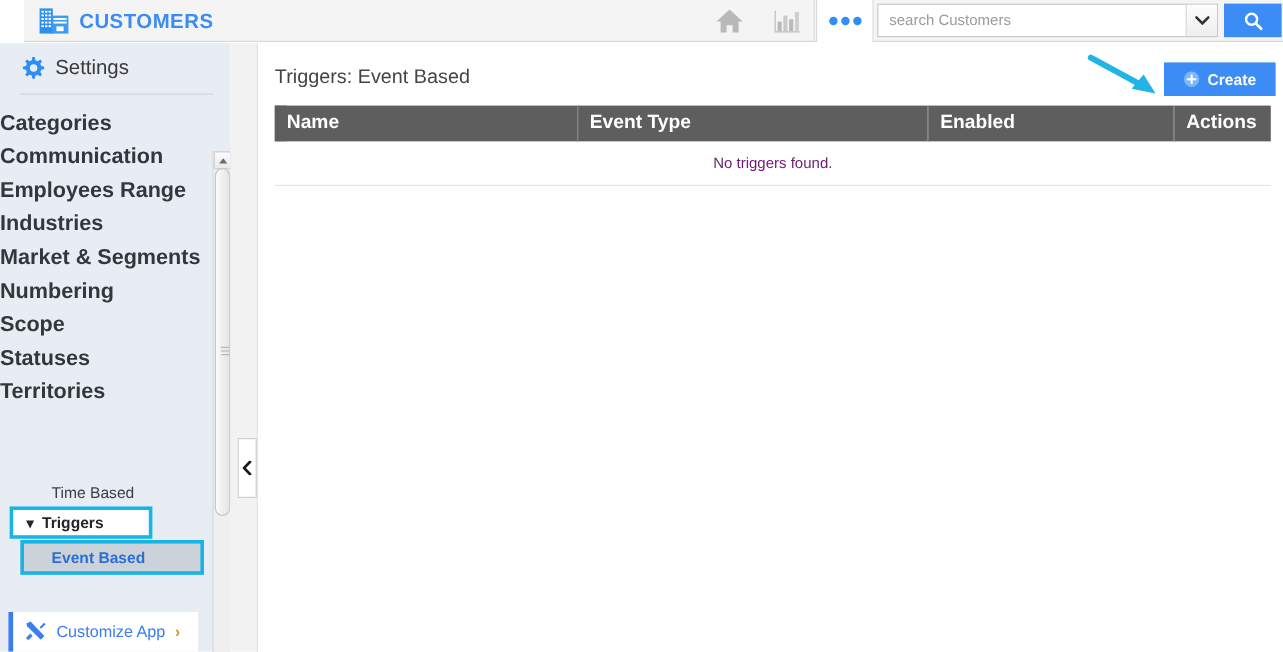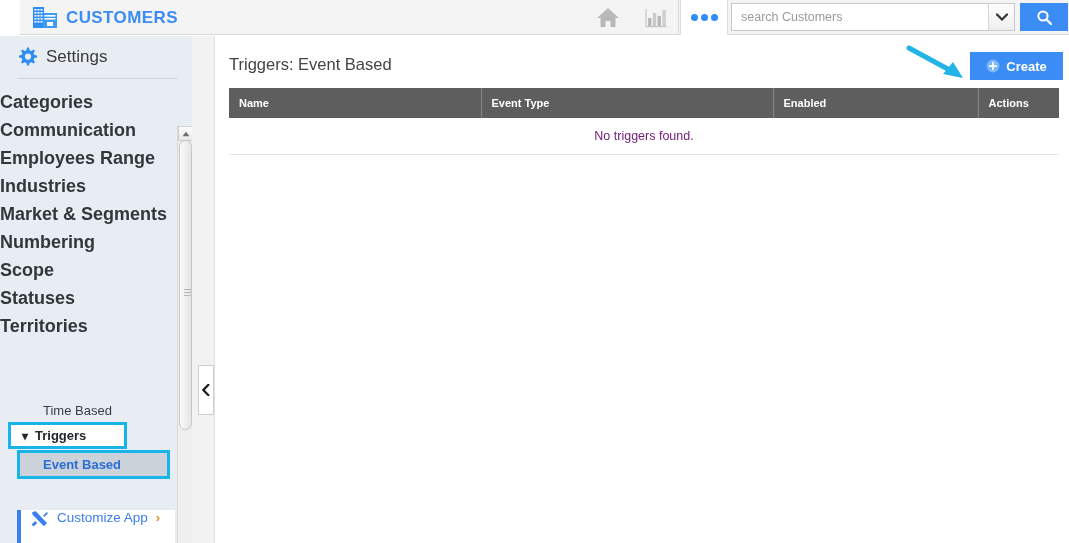--- a/index.html
+++ b/index.html
@@ -133,24 +133,24 @@
   .collapse-handle {
     position: absolute; left: 198px; top: 365px;
     width: 16px; height: 50px;
     background: #ffffff; border: 1px solid #cfcfcf;
     display: flex; align-items: center; justify-content: center;
     cursor: pointer;
   }
 
   
   .customize {
-    position: absolute; left: 17px; bottom: 0;
+    position: absolute; left: 7px; bottom: 0;
     width: 158px; height: 33px;
     background: #ffffff; border-left: 4px solid #3b7ef0;
-    display: flex; gap: 8px; padding-left: 9px;
+    display: flex; align-items: center; gap: 8px; padding-left: 9px;
     cursor: pointer;
   }
   .customize-text { font-size: 13.5px; color: #3b7ef0; }
   .customize-arrow { color: #e08f2b; font-size: 13px; font-weight: bold; }
 
   
   .vdiv {
     position: absolute; left: 192px; top: 36px;
     width: 23px; height: 507px;
     background: #f2f2f2; border-right: 1px solid #e2e2e2;
@@ -177,21 +177,21 @@
 
   
   .arrow-anno { position: absolute; left: 690px; top: 8px; pointer-events: none; }
 
   table.grid {
     position: absolute; left: 14px; top: 52px;
     width: 830px; border-collapse: collapse;
   }
   table.grid th {
     background: #5f5e5e; color: #ffffff;
-    font-size: 11px; font-weight: bold;
+    font-size: 16px; font-weight: bold;
     text-align: left; height: 30px; padding: 0 0 0 10px;
     border-right: 1px solid #868585;
   }
   table.grid th:last-child { border-right: 0; }
   table.grid td.empty {
     text-align: center; font-size: 12.5px; color: #701a75;
     height: 36px; border-bottom: 1px solid #e3e3e3;
     background: #fff;
   }
   .grid-leftcap {

